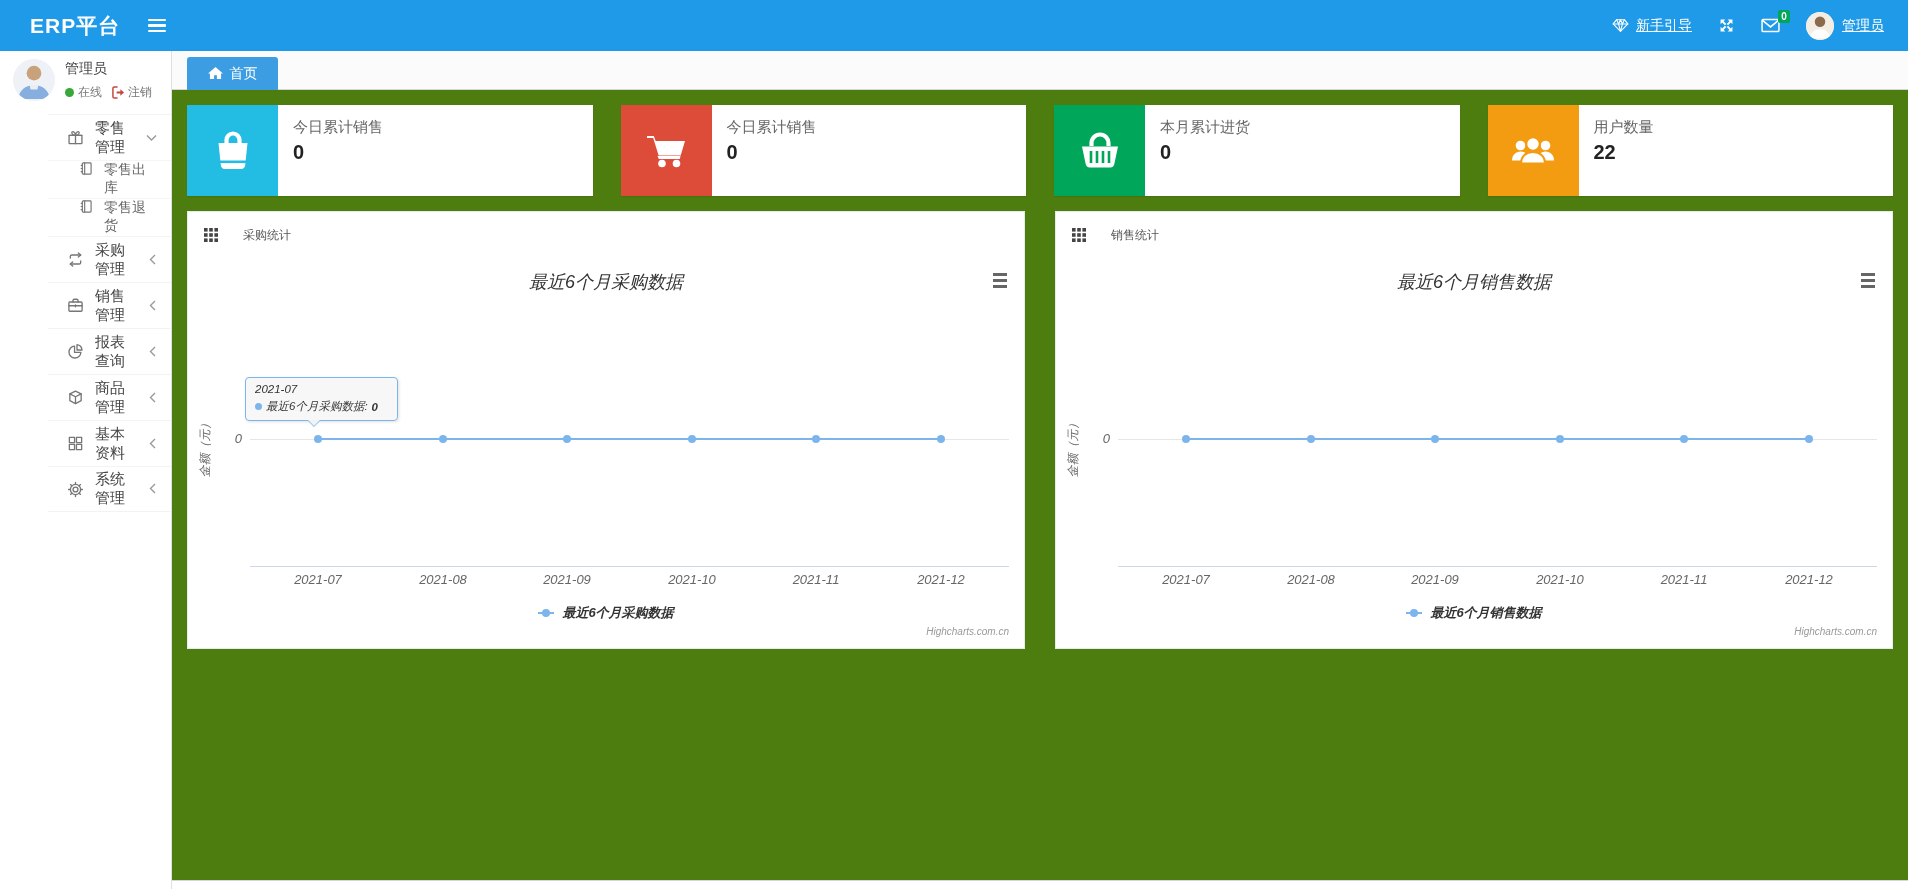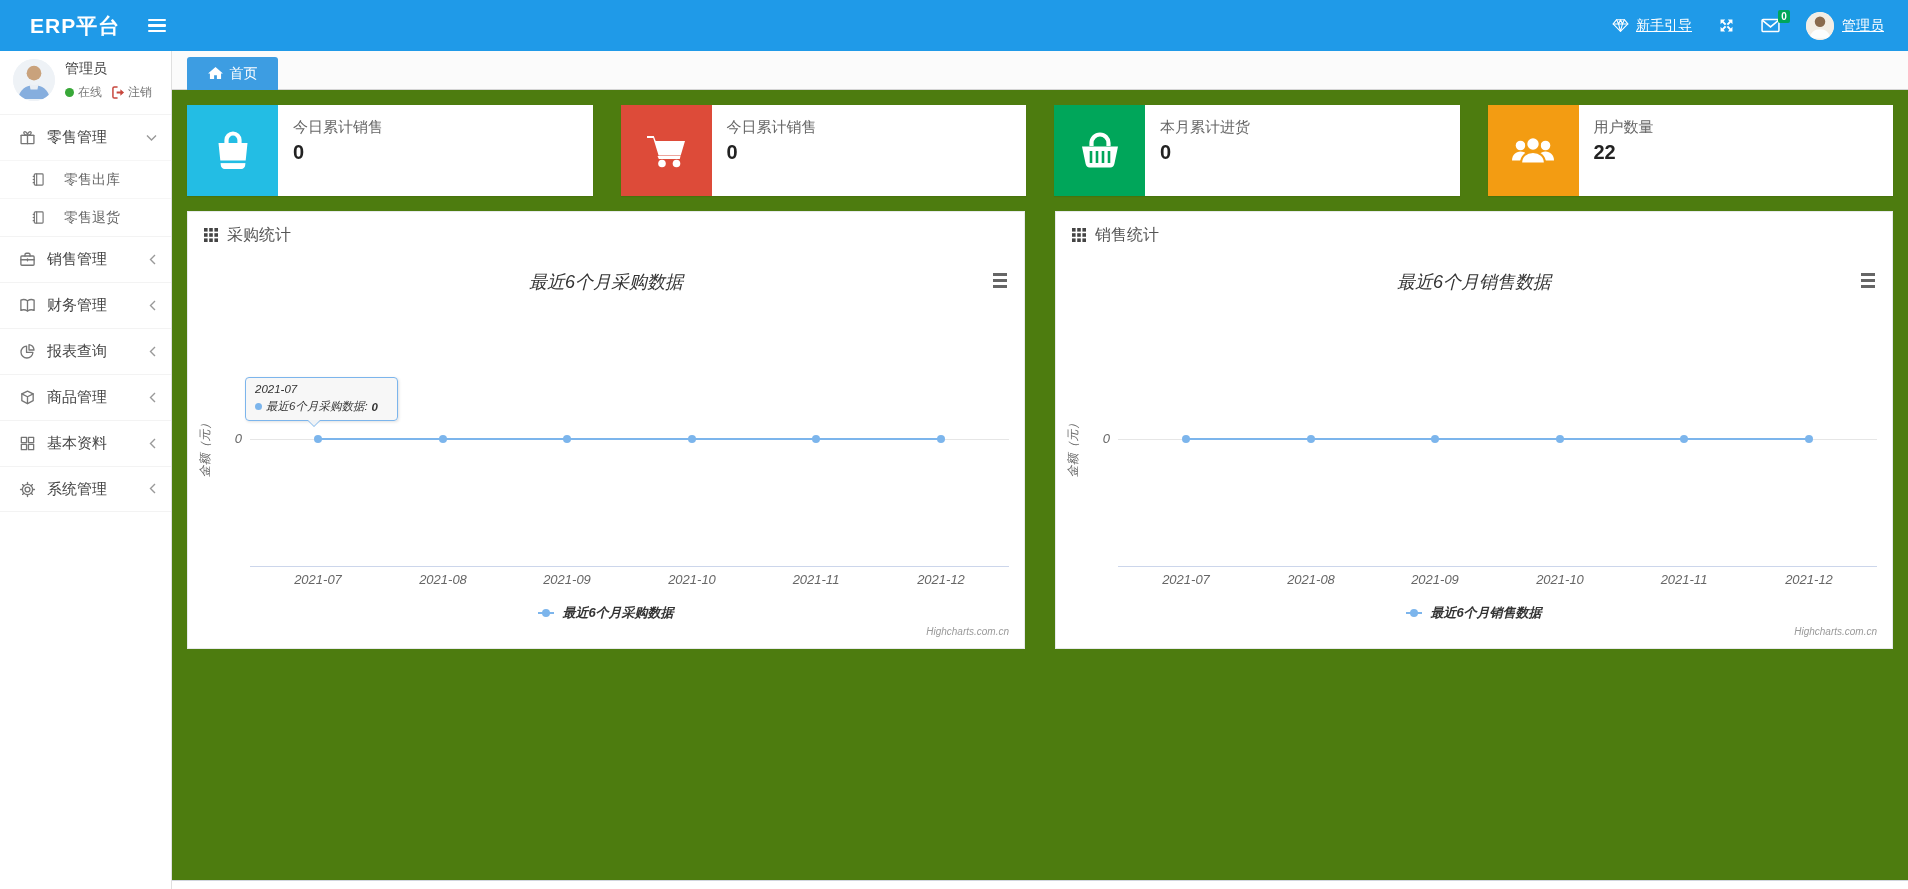--- a/index.html
+++ b/index.html
@@ -24,25 +24,25 @@
   
   .sidebar { position:fixed; top:47px; left:0; width:172px; bottom:0; background:#fff;
     border-right:1px solid #e0e0e0; z-index:40; }
   .side-user { display:flex; align-items:center; gap:10px; padding:12px 10px 13px 13px; }
   .avatar-lg { width:42px; height:42px; border-radius:50%; overflow:hidden; background:#eef3f8; }
   .side-user-name { font-size:14px; color:#444; margin-bottom:6px; }
   .side-user-status { display:flex; align-items:center; gap:4px; font-size:12px; color:#777; }
   .dot-online { width:9px; height:9px; border-radius:50%; background:#38a838; display:inline-block; }
   .logout-link { display:flex; align-items:center; gap:3px; margin-left:6px; cursor:pointer; color:#777; }
 
-  .menu { list-style:none; }
+  .menu { list-style:none;margin-left:48px; }
   .menu-item { height:46px; display:flex; align-items:center; gap:11px;
     padding:0 14px 0 19px; font-size:15px; color:#454545; border-top:1px solid #f3f3f3; cursor:pointer; }
   .menu-item .mi-label { flex:1; }
-  .submenu-item { height:38px; display:flex; align-items:center; gap:18px;
+  .submenu-item { height:38px; display:flex; align-items:flex-start; gap:10px;
     padding:0 14px 0 31px; font-size:14px; color:#666; border-top:1px solid #f6f6f6; cursor:pointer; }
   .si { width:17px; height:17px; flex:none; stroke:#767676; fill:none;
     stroke-width:1.4; stroke-linejoin:round; stroke-linecap:round; }
   .chev { width:9px; height:12px; stroke:#999; fill:none; stroke-width:1.4; }
 
   
   .main { position:fixed; left:172px; top:47px; width:1736px; bottom:0; background:#4d7c0f; }
   .tabstrip { height:43px; background:#fbfbfb; border-bottom:1px solid #d5d5d5; position:relative; }
   .tab-home { position:absolute; left:15px; bottom:-1px; height:33px; min-width:91px; padding:0 14px;
     background:#3d9de2; color:#fff; font-size:14px; display:flex; align-items:center;
@@ -54,22 +54,22 @@
   .aqua   { background:#23bde4; --bg:#23bde4; }
   .red    { background:#dd4b39; --bg:#dd4b39; }
   .green  { background:#00a65a; --bg:#00a65a; }
   .orange { background:#f39c12; --bg:#f39c12; }
   .card-body { padding:13px 15px; }
   .card-label { font-size:15px; color:#666; }
   .card-value { font-size:20px; font-weight:bold; color:#222; margin-top:4px; }
 
   .charts { display:flex; gap:30px; padding:0 15px; }
   .panel { flex:1; background:#fff; border:1px solid #e7eaec; height:438px; }
-  .panel-header { height:46px; display:flex; align-items:center; gap:9px; padding:0 16px;
-    font-size:16px; color:#555; }
+  .panel-header { height:46px; display:flex; align-items:center; gap:25px; padding:0 16px;
+    font-size:12px; color:#555; }
 
   
   .chart { position:relative; height:390px;font-style:italic; }
   .hc-title { position:absolute; top:12px; left:0; width:100%; text-align:center;
     font-size:18px; color:#333; }
   .hc-menu { position:absolute; top:15px; right:17px; display:flex; flex-direction:column; gap:3px; cursor:pointer; }
   .hc-menu span { width:14px; height:3px; background:#666; }
   .hc-ylabel { position:absolute; left:-28px; top:181px; width:90px; text-align:center;
     transform:rotate(-90deg); font-size:12px; color:#666; white-space:nowrap; }
   .hc-ytick { position:absolute; left:0; top:173px; width:54px; text-align:right;
@@ -202,34 +202,36 @@
     <li class="submenu-item">
       <svg class="si" viewBox="0 0 18 18" style="width:15px;height:15px">
           <rect x="4" y="2.3" width="10.5" height="13.4" rx="1"></rect>
           <path d="M6.8 2.3v13.4M2.6 5.2h1.4M2.6 9h1.4M2.6 12.8h1.4"></path>
         </svg>
       <span class="mi-label">零售退货</span>
     </li>
 
     <li class="menu-item">
       <svg class="si" viewBox="0 0 18 18">
+          <path d="M3.5 7.5V5.8c0-.9.7-1.6 1.6-1.6h9.2"></path>
+          <path d="m12 2 2.6 2.2L12 6.4"></path>
+          <path d="M14.5 10.5v1.7c0 .9-.7 1.6-1.6 1.6H3.7"></path>
+          <path d="m6 11.6-2.6 2.2L6 16"></path>
+        </svg>
+      <span class="mi-label">采购管理</span>
+      <svg class="chev" viewBox="0 0 8 12">
+          <path d="M6.5 1 2 5.5l4.5 4.5"></path>
+        </svg>
+    </li>
+    <li class="menu-item">
+      <svg class="si" viewBox="0 0 18 18">
           <rect x="2" y="5.3" width="14" height="9.8" rx="1"></rect>
           <path d="M6.3 5.3V4c0-.9.7-1.6 1.6-1.6h2.2c.9 0 1.6.7 1.6 1.6v1.3M2 9.3h14M9 8.3v2"></path>
         </svg>
       <span class="mi-label">销售管理</span>
-      <svg class="chev" viewBox="0 0 8 12">
-          <path d="M6.5 1 2 5.5l4.5 4.5"></path>
-        </svg>
-    </li>
-    <li class="menu-item">
-      <svg class="si" viewBox="0 0 18 18">
-          <path d="M2 3.4c2-1 4.5-1 7 .6 2.5-1.6 5-1.6 7-.6v10.8c-2-1-4.5-1-7 .6-2.5-1.6-5-1.6-7-.6Z"></path>
-          <path d="M9 4v10.8"></path>
-        </svg>
-      <span class="mi-label">财务管理</span>
       <svg class="chev" viewBox="0 0 8 12">
           <path d="M6.5 1 2 5.5l4.5 4.5"></path>
         </svg>
     </li>
     <li class="menu-item">
       <svg class="si" viewBox="0 0 18 18">
           <path d="M8 3.3A6.3 6.3 0 1 0 14.7 10H8Z"></path>
           <path d="M10.6 1.8a6.3 6.3 0 0 1 5.3 5.6h-5.3Z"></path>
         </svg>
       <span class="mi-label">报表查询</span>

